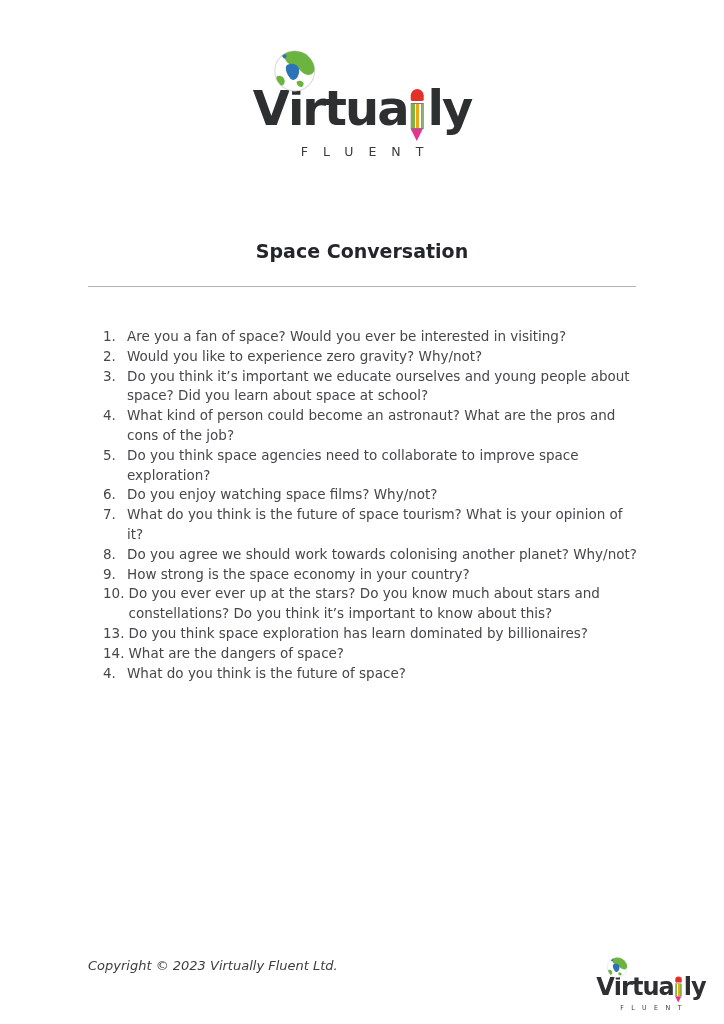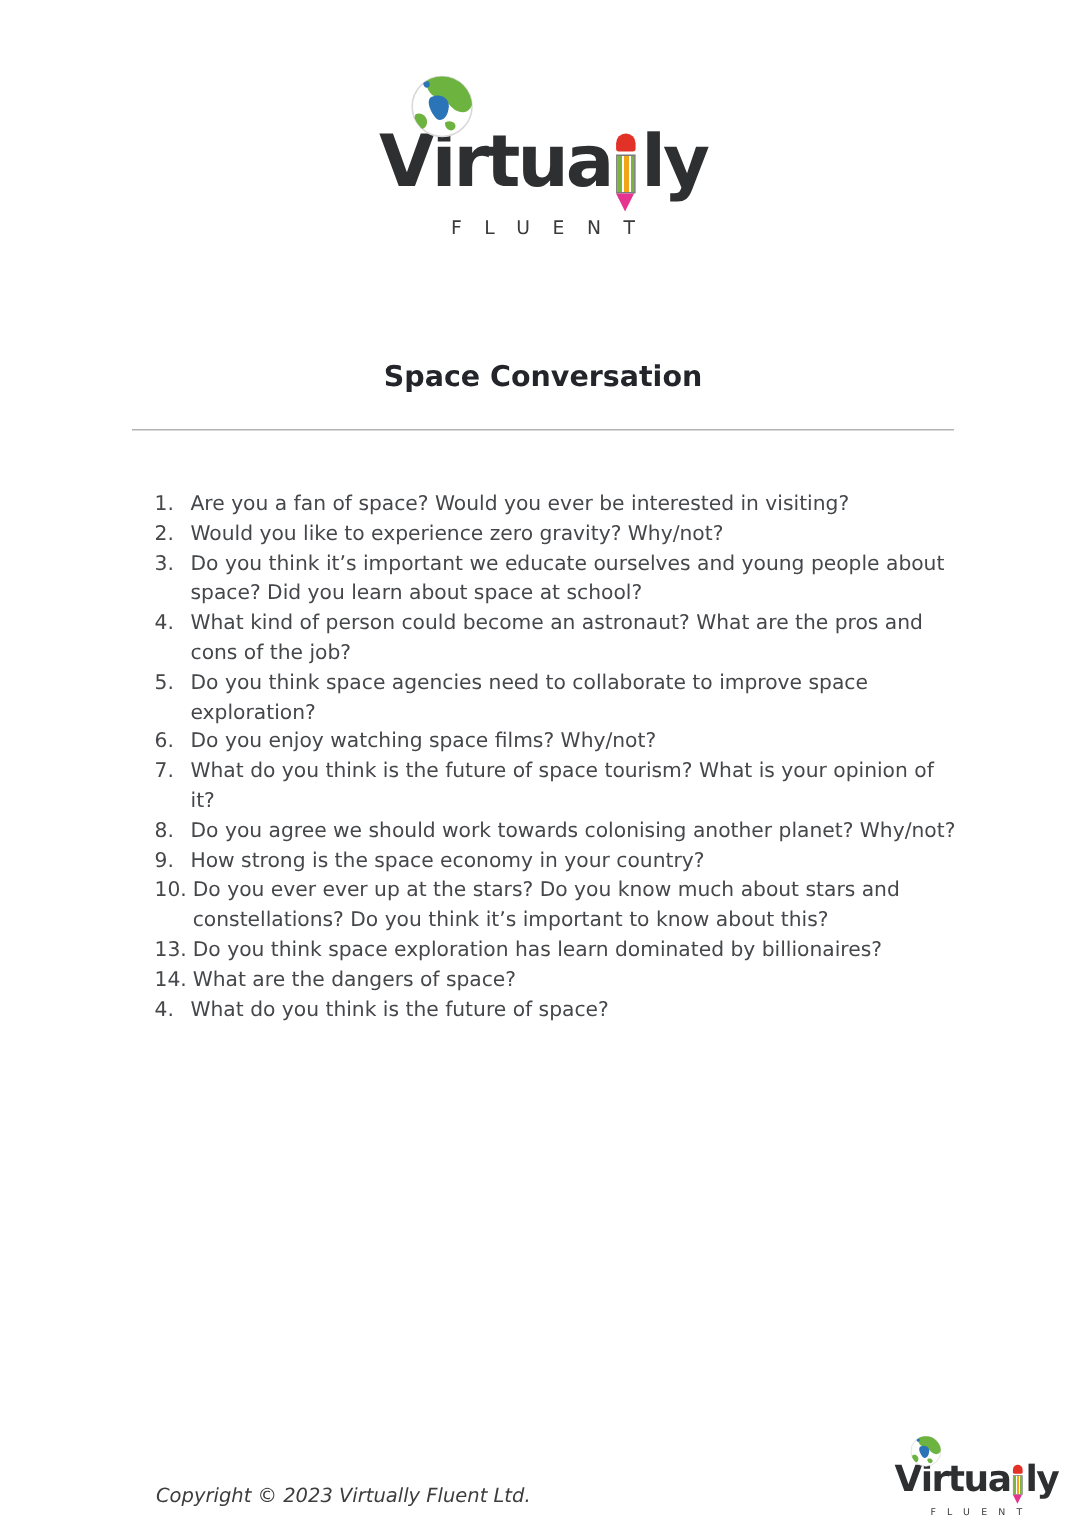--- a/index.html
+++ b/index.html
@@ -124,26 +124,25 @@
     min-width: 24px;
     text-align: left;
     padding-right: 4px;
     white-space: nowrap;
   }
   .q-text { flex: 1 1 auto; }
 
   
   .copyright {
     position: absolute;
-    left: 104px;
+    left: 88px;
     top: 958px;
     font-size: 13px;
     font-style: italic;
     color: #3d3d3d;
-    margin-top: 32px;
   }
 </style>
 </head>
 <body>
 
 <div class="page">
 
   <div class="header-logo">
     <div class="logo">
       <div class="logo-word">

